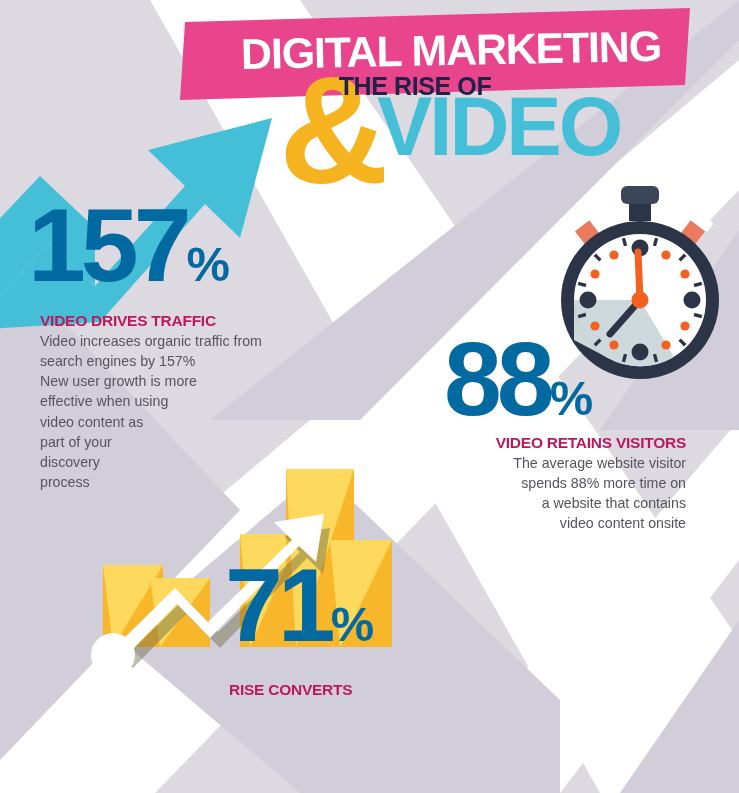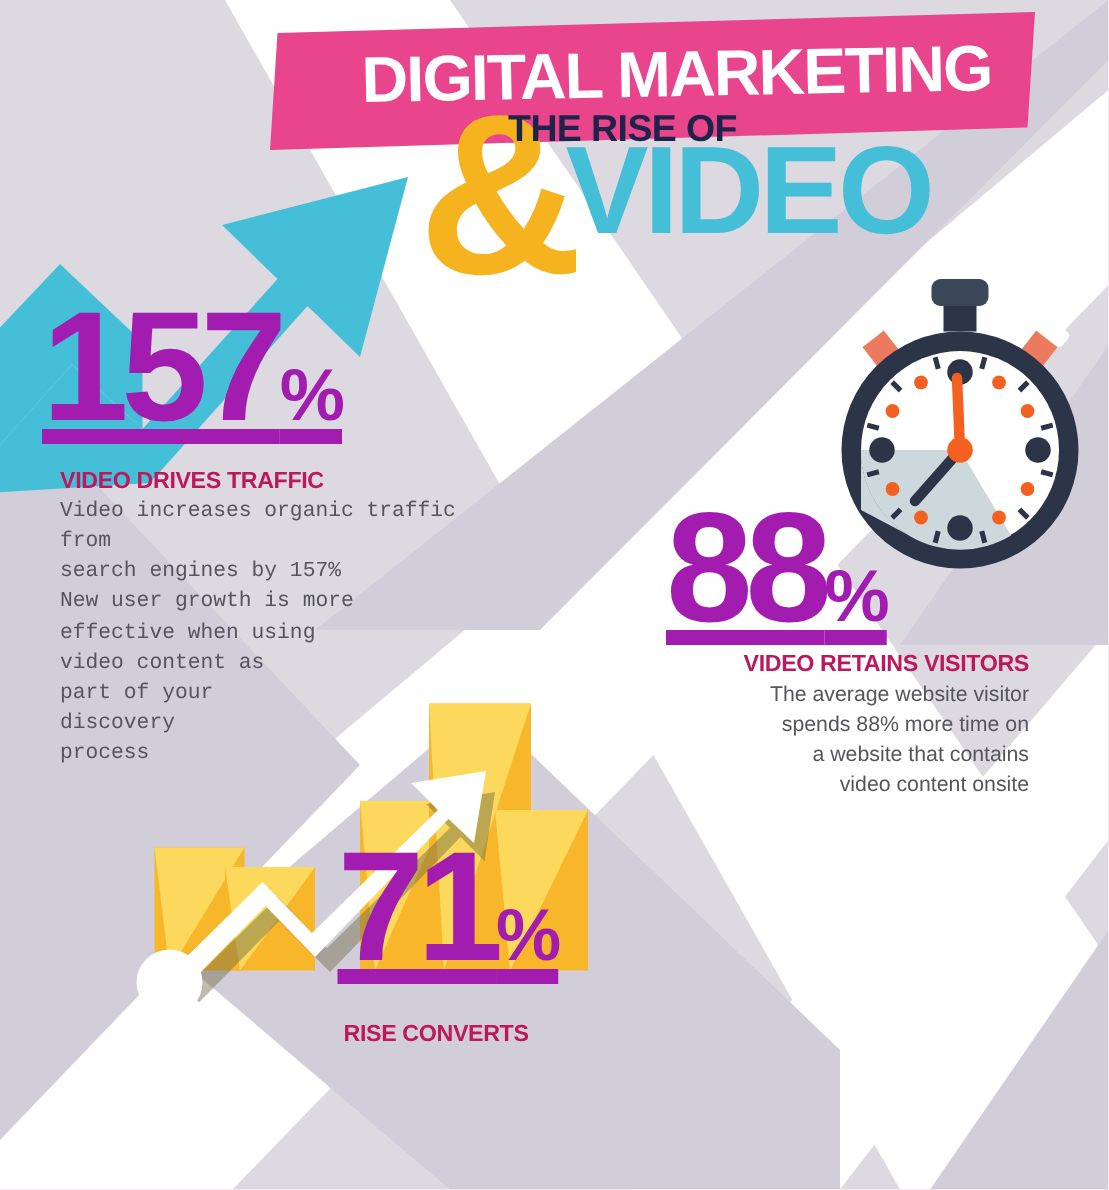--- a/index.html
+++ b/index.html
@@ -87,26 +87,25 @@
     line-height: 1;
     color: #45bfd8;
     letter-spacing: -3px;
     white-space: nowrap;
   }
 
   
   .stat-number {
     position: absolute;
     font-weight: bold;
-    color: #a21caf;
+    color: #0369a1;
     line-height: 0.84;
     letter-spacing: -5px;
     white-space: nowrap;
     z-index: 6;
-    text-decoration: underline;
   }
   .stat-pct {
     font-size: 0.47em;
     letter-spacing: -2px;
   }
   .stat-heading {
     position: absolute;
     font-weight: bold;
     font-size: 15.5px;
     letter-spacing: -0.25px;
@@ -119,21 +118,21 @@
     font-size: 14.2px;
     line-height: 1.42;
     color: #55555e;
     z-index: 6;
   }
   .align-right { text-align: right; }
   .align-left  { text-align: left; }
 
   #stat1-number { left: 28px;  top: 202px; font-size: 104px; }
   #stat1-heading{ left: 40px;  top: 312px; }
-  #stat1-body   { left: 40px;  top: 331px; width: 300px; font-family: Liberation Mono, monospace; }
+  #stat1-body   { left: 40px;  top: 331px; width: 300px; }
 
   #stat2-number { left: 444px; top: 336px; font-size: 104px; text-align: right; }
   #stat2-heading{ left: 326px; top: 434px; width: 360px; }
   #stat2-body   { left: 326px; top: 453px; width: 360px; }
 
   #stat3-number { left: 225px; top: 562px; font-size: 104px; }
   #stat3-heading{ left: 229px; top: 681px; }
   #stat3-body   { left: 229px; top: 700px; width: 420px; }
 </style>
 </head>

